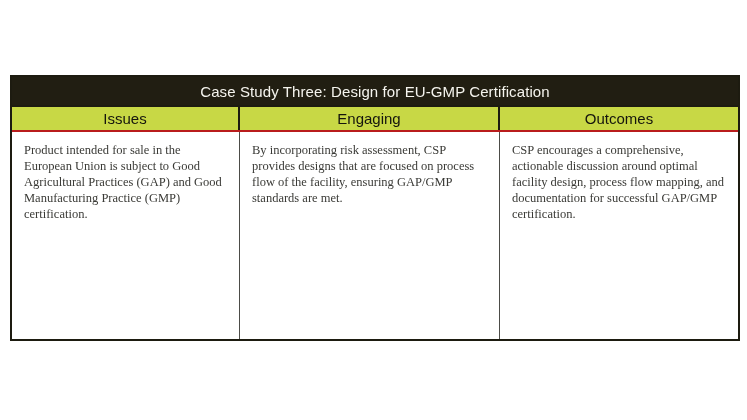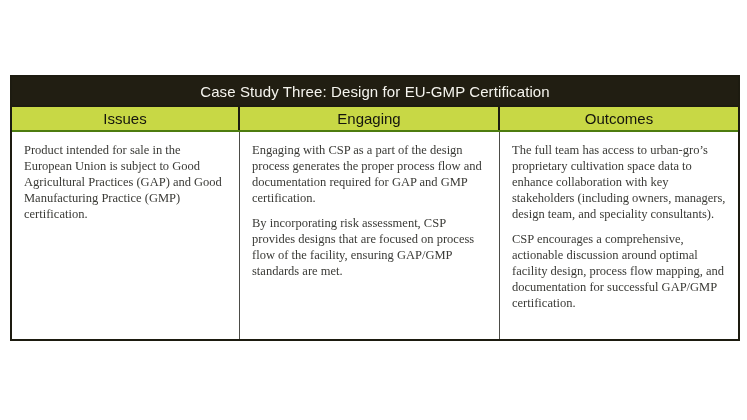--- a/index.html
+++ b/index.html
@@ -29,21 +29,21 @@
     letter-spacing: 0.1px;
     display: flex;
     align-items: center;
     justify-content: center;
   }
   .header-row {
     display: grid;
     grid-template-columns: 228px 260px 238px;
     background: #c8d845;
     border-top: 2px solid #1d1b10;
-    border-bottom: 2px solid #4d7c0f;
+    border-bottom: 2px solid #b91c1c;
     height: 27px;
   }
   .header-cell {
     display: flex;
     align-items: center;
     justify-content: center;
     font-size: 15px;
     color: #15150d;
     border-right: 2px solid #1d1b10;
   }
@@ -77,23 +77,21 @@
       <div class="header-cell">Issues</div>
       <div class="header-cell">Engaging</div>
       <div class="header-cell">Outcomes</div>
     </div>
 
     <div class="body-row">
       <div class="body-cell">
         <p>Product intended for sale in the European Union is subject to Good Agricultural Practices (GAP) and Good Manufacturing Practice (GMP) certification.</p>
       </div>
       <div class="body-cell">
-        <p>Engaging with CSP as a part of the design process generates the proper process flow and documentation required for GAP and GMP certification.</p>
         <p>By incorporating risk assessment, CSP provides designs that are focused on process flow of the facility, ensuring GAP/GMP standards are met.</p>
       </div>
       <div class="body-cell">
-        <p>The full team has access to urban-gro’s proprietary cultivation space data to enhance collaboration with key stakeholders (including owners, managers, design team, and speciality consultants).</p>
         <p>CSP encourages a comprehensive, actionable discussion around optimal facility design, process flow mapping, and documentation for successful GAP/GMP certification.</p>
       </div>
     </div>
 
   </div>
 </div>
 
 </body></html>

